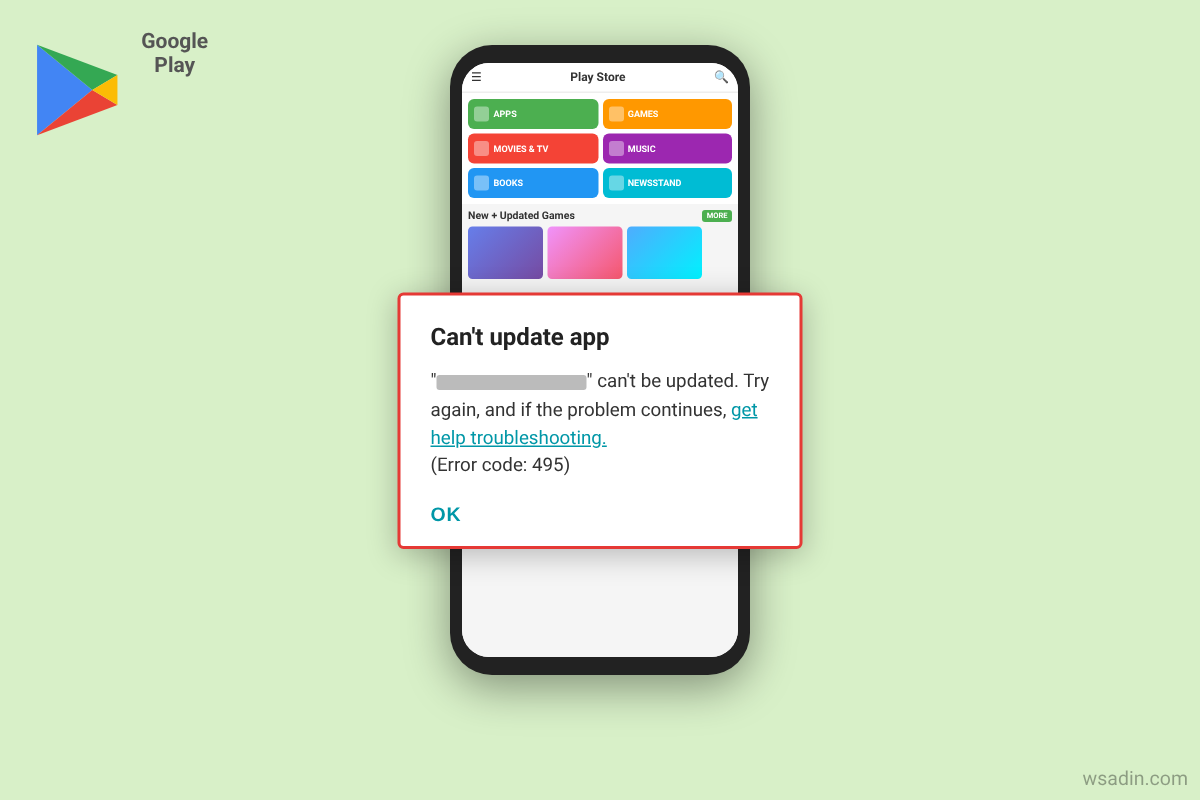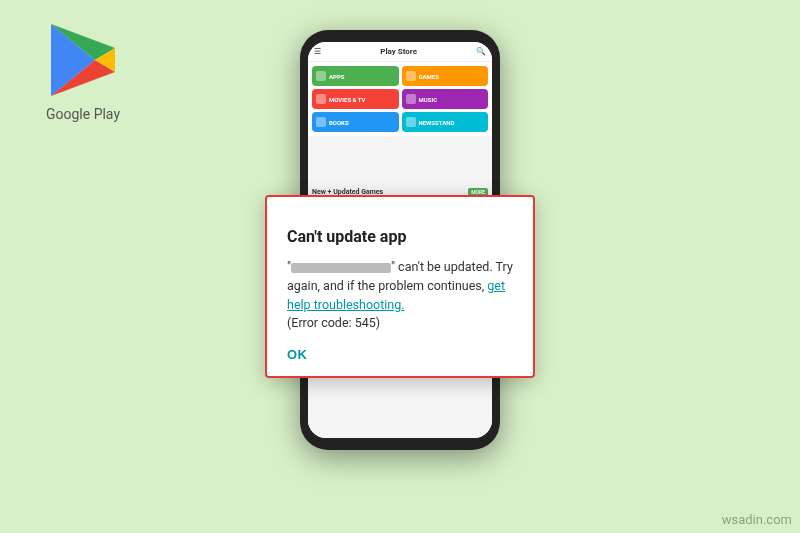--- a/index.html
+++ b/index.html
@@ -12,23 +12,23 @@
       position: relative;
       overflow: hidden;
     }
 
     
     .google-play-logo {
       position: absolute;
       top: 20px;
       left: 18px;
       display: flex;
-      flex-direction: column;
-      align-items: center;
+      flex-direction: row;
       width: 130px;
+      font-weight: bold;
     }
 
     .play-icon {
       width: 80px;
       height: 80px;
       margin-bottom: 6px;
     }
 
     .google-play-text {
       font-size: 14px;
@@ -118,21 +118,20 @@
     }
 
     .new-games-header {
       display: flex;
       align-items: center;
       justify-content: space-between;
       font-size: 7px;
       font-weight: bold;
       color: #333;
       margin-bottom: 3px;
-      margin-top: 48px;
     }
 
     .more-btn {
       background: #4CAF50;
       color: white;
       font-size: 5px;
       padding: 1px 3px;
       border-radius: 2px;
     }
 
@@ -155,21 +154,21 @@
     
     .error-dialog {
       position: absolute;
       top: 195px;
       left: 50%;
       transform: translateX(-50%);
       width: 270px;
       background: white;
       border: 2.5px solid #e53935;
       border-radius: 4px;
-      padding: 30px 20px 14px 20px;
+      padding: 18px 20px 14px 20px;
       z-index: 10;
       box-shadow: 0 4px 20px rgba(0,0,0,0.25);
     }
 
     .dialog-title {
       font-size: 16px;
       font-weight: bold;
       color: #222;
       margin-bottom: 12px;
     }
@@ -282,20 +281,20 @@
       </div>
     </div>
   </div>
 </div>
 
 <div class="error-dialog">
   <div class="dialog-title">Can't update app</div>
   <div class="dialog-body">
     <span>"</span><span class="app-name-placeholder"></span><span>" can't be updated. Try again, and if the problem continues, </span><span class="link-text">get help troubleshooting.</span>
     <br>
-    <span>(Error code: 545)</span>
+    <span>(Error code: 495)</span>
   </div>
   <div class="dialog-actions">
     <button class="ok-button">OK</button>
   </div>
 </div>
 
 <div class="watermark">wsadin.com</div>
 
 </body></html>

